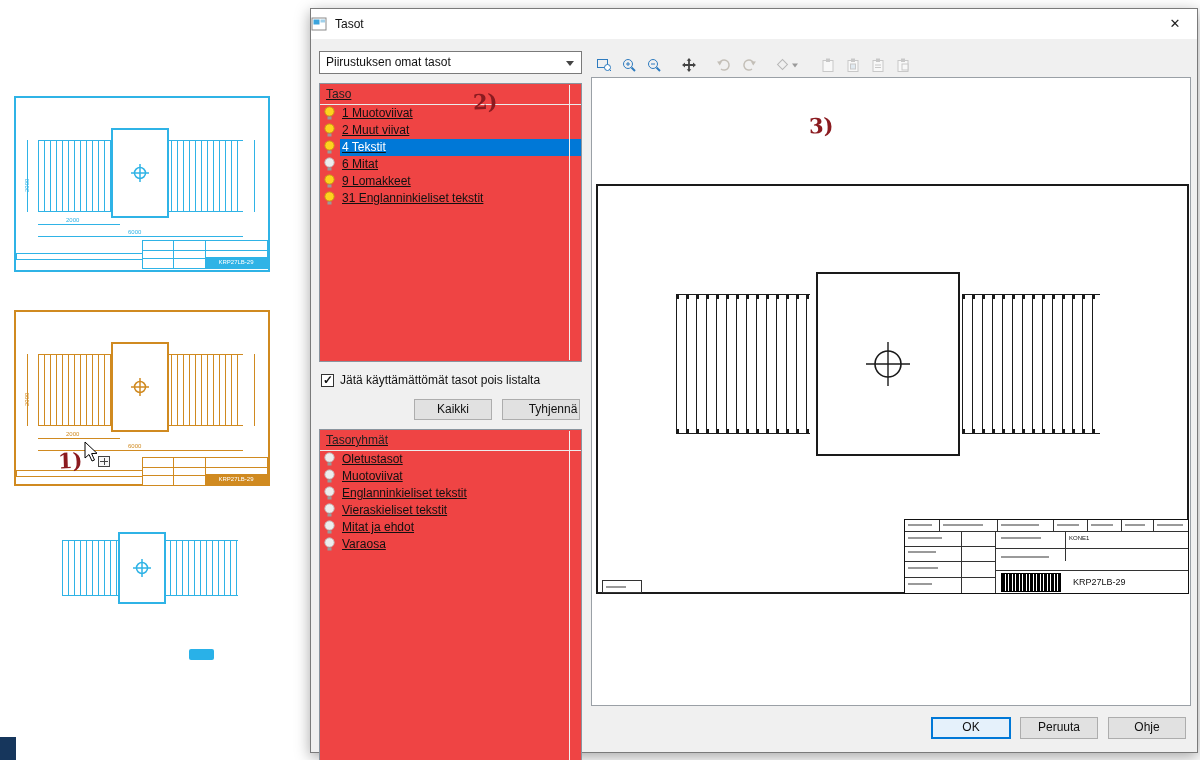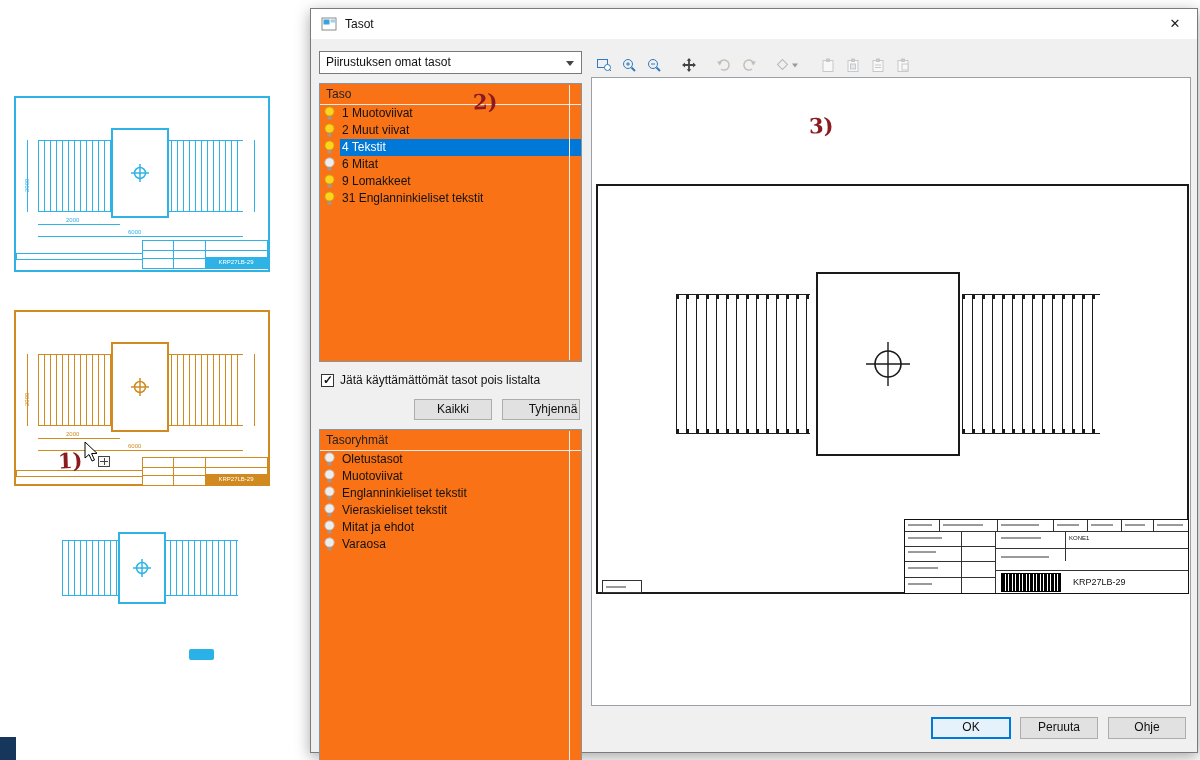--- a/index.html
+++ b/index.html
@@ -24,29 +24,29 @@
   .mini-tb .lab { position:absolute; right:0; bottom:0; left:50%; top:58%; background:currentColor; }
   .mini-tb .lab span { position:absolute; inset:0; color:#fff; font-size:6px; line-height:11px; text-align:center; }
   .swatch { position:absolute; background:#29b1e8; border-radius:2px; }
   .navy-corner { position:absolute; background:#16365c; }
 
   .annot { position:absolute; color:#8b1b20; font-weight:bold; font-size:21px; transform:rotate(-2deg); font-family:"DejaVu Serif", serif; }
 
   
   .dialog { position:absolute; left:310px; top:8px; width:888px; height:745px; background:#f0f0f0;
             border:1px solid #7a7a7a; box-shadow:0 4px 14px rgba(0,0,0,.35); }
-  .titlebar { position:absolute; left:0; top:0; right:0; height:30px; background:#fff; display:flex; align-items:center; padding-left:10px; }
+  .titlebar { position:absolute; left:0; top:0; right:0; height:30px; background:#fff; display:flex; align-items:center; }
   .titlebar .t-title { margin-left:8px; font-size:12px; }
   .close-btn { position:absolute; right:12px; top:6px; width:20px; height:18px; text-align:center; line-height:18px; font-size:13px; color:#222; cursor:pointer; }
 
   .combo { position:absolute; left:8px; top:42px; width:263px; height:23px; background:#fff; border:1px solid #7a7a7a;
            line-height:21px; padding-left:6px; }
   .combo .chev { position:absolute; right:7px; top:9px; width:0; height:0; border-left:4px solid transparent; border-right:4px solid transparent; border-top:5px solid #444; }
 
-  .listbox { position:absolute; background:#f97316; border:1px solid #8a949e; }
+  .listbox { position:absolute; background:#ef4444; border:1px solid #8a949e;text-decoration:underline; }
   .lb-header { height:21px; line-height:21px; padding-left:6px; color:#222; border-bottom:1px solid #ececec; position:relative; }
   .lb-col-line { position:absolute; top:1px; bottom:1px; right:11px; width:1px; background:#f1f1f1; }
   .row { display:flex; align-items:center; height:17px; padding-left:3px; }
   .row .bulb { width:14px; height:15px; flex:none; margin-right:3px; }
   .row .lbl { flex:1; height:17px; line-height:16px; padding-left:2px; white-space:nowrap; overflow:hidden; margin-right:12px; }
   .row.selected .lbl { background:#0078d7; color:#fff; margin-right:0; }
   .bulb svg .glass { fill:#ffd21e; stroke:#c9a211; }
   .bulb svg .base { fill:#9a9a9a; }
   .row.bulb-off .bulb svg .glass { fill:#ededed; stroke:#c2c2c2; }
 

